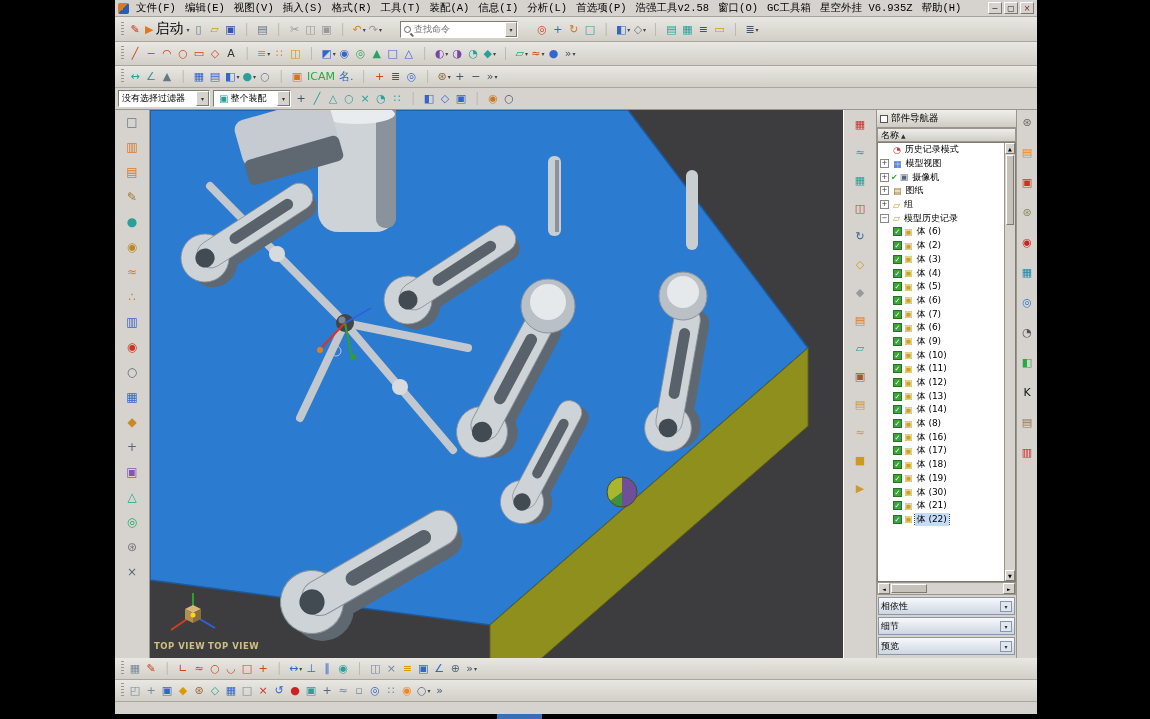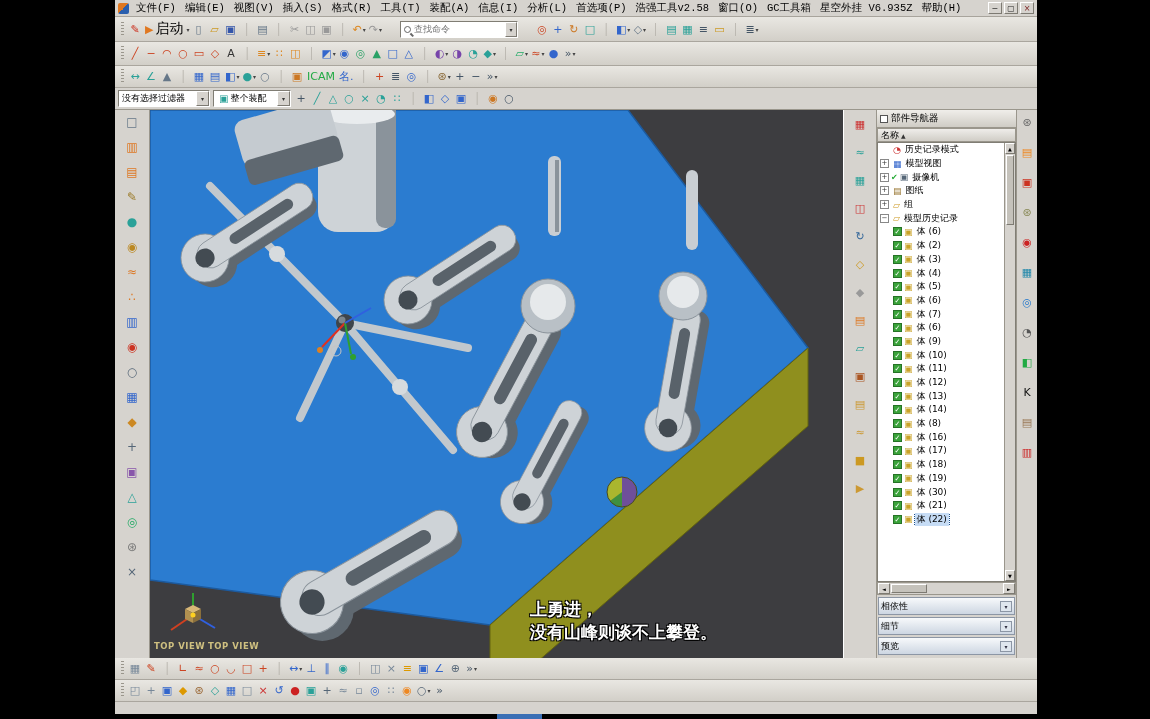--- a/index.html
+++ b/index.html
@@ -730,24 +730,20 @@
           <g transform="translate(35,505)">
             <line x1="8" y1="0" x2="-14" y2="15" stroke="#d04020" stroke-width="2"></line>
             <line x1="8" y1="0" x2="8" y2="-22" stroke="#2fa02f" stroke-width="2"></line>
             <line x1="8" y1="0" x2="30" y2="13" stroke="#3060e0" stroke-width="2"></line>
             <polygon points="0,-6 8,-10 16,-6 8,-2" fill="#d8b878"></polygon>
             <polygon points="0,-6 8,-2 8,8 0,4" fill="#b09050"></polygon>
             <polygon points="16,-6 8,-2 8,8 16,4" fill="#8a6f3c"></polygon>
             <circle cx="8" cy="0" r="2.5" fill="#ffd020"></circle>
           </g>
         </svg>
-        <div class="subtitle">
-          <div>上勇进，</div>
-          <div>没有山峰则谈不上攀登。</div>
-        </div>
         <span class="viewlabel vl1">TOP VIEW</span>
         <span class="viewlabel vl2">TOP VIEW</span>
       </div>
 
       <div class="rightcol">
 
       <span class="vicon">
             <span class="g" style="color: rgb(204, 51, 51);">▦</span>
           </span>
           <span class="vicon">

